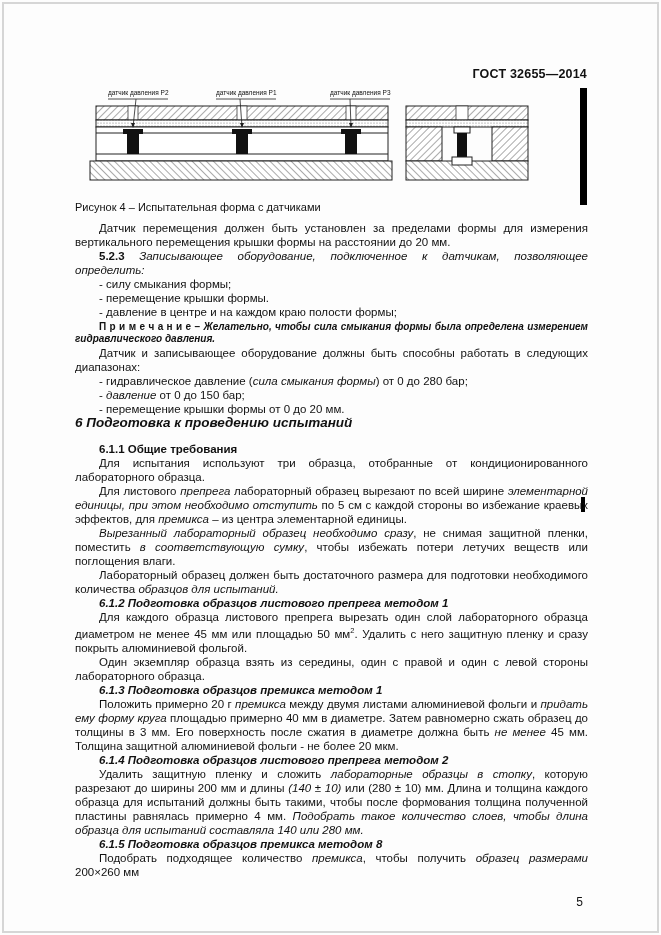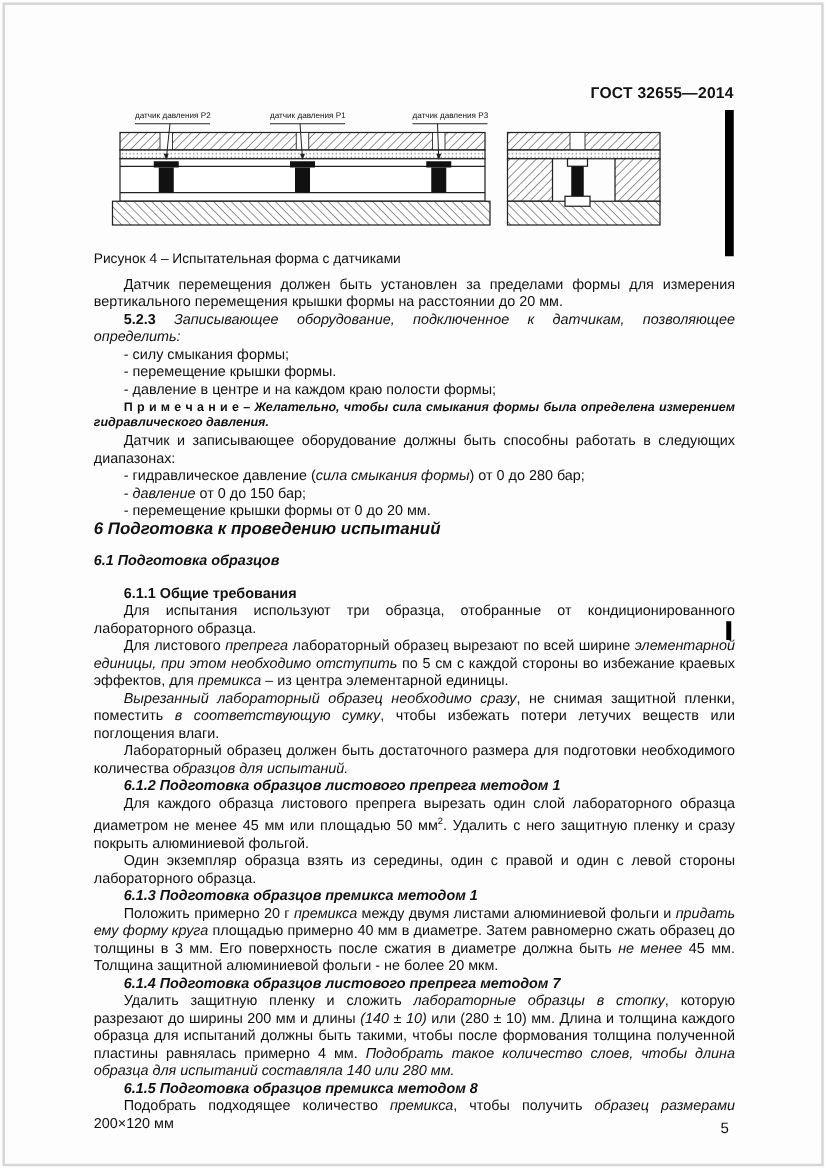--- a/index.html
+++ b/index.html
@@ -123,30 +123,29 @@
     <p class="blk p"><span class="b">5.2.3 </span><span class="i">Записывающее оборудование, подключенное к датчикам, позволяющее определить:</span></p>
     <p class="blk p"><span>- силу смыкания формы;</span></p>
     <p class="blk p"><span>- перемещение крышки формы.</span></p>
     <p class="blk p"><span>- давление в центре и на каждом краю полости формы;</span></p>
     <p class="blk note"><span>П р и м е ч а н и е – </span><span class="i">Желательно, чтобы сила смыкания формы была определена измерением гидравлического давления.</span></p>
     <p class="blk p"><span>Датчик и записывающее оборудование должны быть способны работать в следующих диапазонах:</span></p>
     <p class="blk p"><span>- гидравлическое давление (</span><span class="i">сила смыкания формы</span><span>) от 0 до 280 бар;</span></p>
     <p class="blk p"><span>- </span><span class="i">давление</span><span> от 0 до 150 бар;</span></p>
     <p class="blk p"><span>- перемещение крышки формы от 0 до 20 мм.</span></p>
     <p class="blk h-section"><span>6 Подготовка к проведению испытаний</span></p>
-    <p class="blk h-sub"><span>6.1 Подготовка образцов</span></p>
     <p class="blk h3"><span>6.1.1 Общие требования</span></p>
     <p class="blk p"><span>Для испытания используют три образца, отобранные от кондиционированного лабораторного образца.</span></p>
     <p class="blk p"><span>Для листового </span><span class="i">препрега</span><span> лабораторный образец вырезают по всей ширине </span><span class="i">элементарной единицы, при этом необходимо отступить</span><span> по 5 см с каждой стороны во избежание краевых эффектов, для </span><span class="i">премикса</span><span> – из центра элементарной единицы.</span></p>
     <p class="blk p"><span class="i">Вырезанный лабораторный образец необходимо сразу</span><span>, не снимая защитной пленки, поместить </span><span class="i">в соответствующую сумку</span><span>, чтобы избежать потери летучих веществ или поглощения влаги.</span></p>
     <p class="blk p"><span>Лабораторный образец должен быть достаточного размера для подготовки необходимого количества </span><span class="i">образцов для испытаний.</span></p>
     <p class="blk h3i"><span>6.1.2 Подготовка образцов листового препрега методом 1</span></p>
     <p class="blk p"><span>Для каждого образца листового препрега вырезать один слой лабораторного образца диаметром не менее 45 мм или площадью 50 мм</span><sup>2</sup><span>. Удалить с него защитную пленку и сразу покрыть алюминиевой фольгой.</span></p>
     <p class="blk p"><span>Один экземпляр образца взять из середины, один с правой и один с левой стороны лабораторного образца.</span></p>
     <p class="blk h3i"><span>6.1.3 Подготовка образцов премикса методом 1</span></p>
     <p class="blk p"><span>Положить примерно 20 г </span><span class="i">премикса</span><span> между двумя листами алюминиевой фольги и </span><span class="i">придать ему форму круга</span><span> площадью примерно 40 мм в диаметре. Затем равномерно сжать образец до толщины в 3 мм. Его поверхность после сжатия в диаметре должна быть </span><span class="i">не менее</span><span> 45 мм. Толщина защитной алюминиевой фольги - не более 20 мкм.</span></p>
-    <p class="blk h3i"><span>6.1.4 Подготовка образцов листового препрега методом 7</span></p>
+    <p class="blk h3i"><span>6.1.4 Подготовка образцов листового препрега методом 2</span></p>
     <p class="blk p"><span>Удалить защитную пленку и сложить </span><span class="i">лабораторные образцы в стопку</span><span>, которую разрезают до ширины 200 мм и длины </span><span class="i">(140 ± 10)</span><span> или (280 ± 10) мм. Длина и толщина каждого образца для испытаний должны быть такими, чтобы после формования толщина полученной пластины равнялась примерно 4 мм. </span><span class="i">Подобрать такое количество слоев, чтобы длина образца для испытаний составляла 140 или 280 мм.</span></p>
     <p class="blk h3i"><span>6.1.5 Подготовка образцов премикса методом 8</span></p>
-    <p class="blk p"><span>Подобрать подходящее количество </span><span class="i">премикса</span><span>, чтобы получить </span><span class="i">образец размерами</span><span> 200×120 мм</span></p>
+    <p class="blk p"><span>Подобрать подходящее количество </span><span class="i">премикса</span><span>, чтобы получить </span><span class="i">образец размерами</span><span> 200×260 мм</span></p>
   </div>
 
 <div class="pagenum">5</div>
 
 </body></html>

